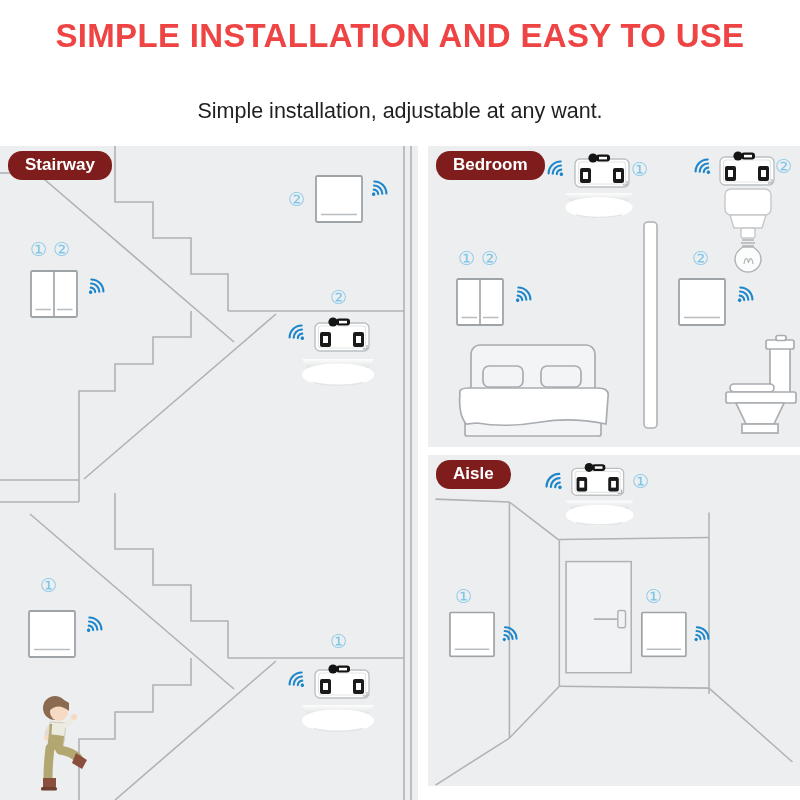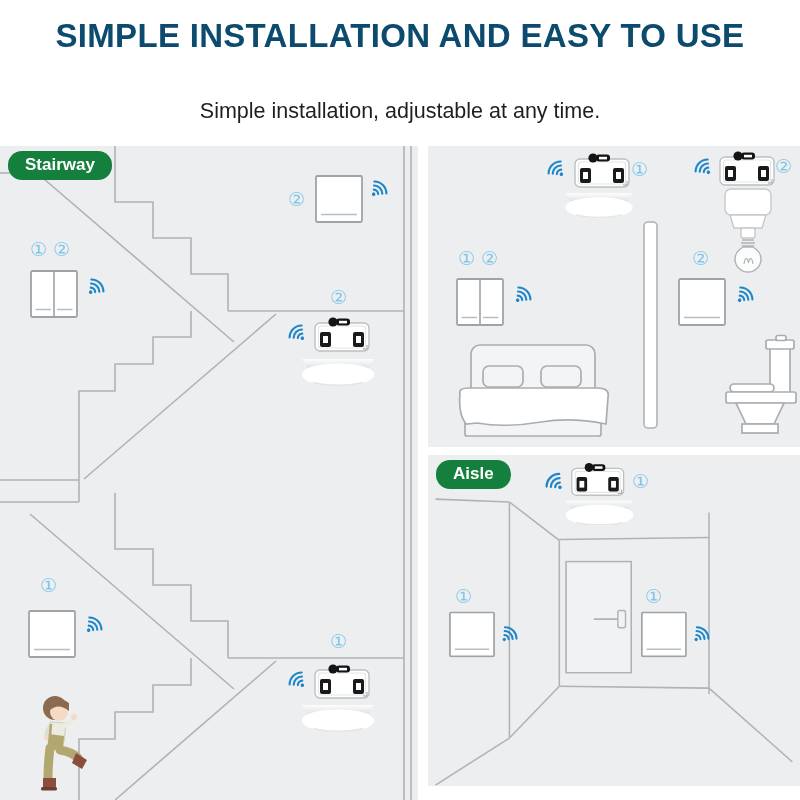--- a/index.html
+++ b/index.html
@@ -1,27 +1,27 @@
 <!DOCTYPE html>
 <html><head>
 <meta charset="utf-8">
 <style>
   html,body{margin:0;padding:0;background:#fff;}
   .page{position:relative;width:800px;height:800px;background:#ffffff;overflow:hidden;
         font-family:"Liberation Sans",sans-serif;}
   .title{position:absolute;top:17px;left:0;width:100%;text-align:center;
-         font-size:33px;font-weight:700;color:#0c4a6e;letter-spacing:.3px;}
+         font-size:33px;font-weight:700;color:#ef4444;letter-spacing:.3px;}
   .sub{position:absolute;left:0;width:100%;text-align:center;font-size:21.5px;color:#1f1f1f;}
   .sub1{top:68px}
   .sub2{top:99px}
   .panel{position:absolute;background:#ECEEEF;}
   #panel-stairway{left:0;top:146px;width:418px;height:654px;}
   #panel-bedroom{left:428px;top:146px;width:372px;height:301px;}
   #panel-aisle{left:428px;top:455px;width:372px;height:331px;}
-  .badge{position:absolute;left:8px;top:5px;background:#15803d;color:#fff;font-weight:700;
+  .badge{position:absolute;left:8px;top:5px;background:#7f1d1d;color:#fff;font-weight:700;
          font-size:17px;padding:4px 17px 5px;border-radius:14px;z-index:3;}
   .marker{position:absolute;color:#82C7E9;font-size:19px;line-height:1;z-index:2;
           font-family:"DejaVu Sans",sans-serif;}
   svg.scene{position:absolute;left:0;top:0;width:100%;height:100%;display:block;}
   .lines path{stroke:#AFB3B7;stroke-width:1.6;fill:none;}
 </style>
 </head>
 <body>
 
 <svg width="0" height="0" style="position:absolute" aria-hidden="true">
@@ -131,21 +131,21 @@
       <path d="M19 84 h13 v8 a2 2 0 0 1 -2 2 h-11 Z" fill="#8A4F3C"></path>
       <rect x="17" y="93" width="16" height="3.5" rx="1.5" fill="#6E3D2F"></rect>
       <path d="M52 59 l11 7 -5 9 -10 -6 Z" fill="#8A4F3C"></path>
     </symbol>
   </defs>
 </svg>
 
 <div class="page">
 
   <div class="title">SIMPLE INSTALLATION AND EASY TO USE</div>
-  <div class="sub sub2">Simple installation,  adjustable at any time.</div>
+  <div class="sub sub2">Simple installation,  adjustable at any want.</div>
 
   <div class="panel" id="panel-stairway">
     <div class="badge">Stairway</div>
 
     <span class="marker" style="left:288px;top:44px">②</span>
     <span class="marker" style="left:30px;top:94px">①</span>
     <span class="marker" style="left:53px;top:94px">②</span>
     <span class="marker" style="left:330px;top:142px">②</span>
     <span class="marker" style="left:40px;top:430px">①</span>
     <span class="marker" style="left:330px;top:486px">①</span>
@@ -178,20 +178,21 @@
       <use href="#sym-switch1" x="28" y="464" width="48" height="48"></use>
       <use href="#sym-wifi-ne" x="81" y="468" width="22" height="22"></use>
       <use href="#sym-relay" x="313" y="516" width="58" height="38"></use>
       <use href="#sym-wifi-nw" x="288" y="523" width="22" height="22"></use>
       <use href="#sym-lamp" x="296" y="558" width="84" height="30"></use>
       <use href="#sym-boy" x="24" y="548" width="70" height="106"></use>
     </svg>
   </div>
 
   <div class="panel" id="panel-bedroom">
+    <div class="badge">Bedroom</div>
 
     <span class="marker" style="left:203px;top:14px">①</span>
     <span class="marker" style="left:347px;top:11px">②</span>
     <span class="marker" style="left:30px;top:103px">①</span>
     <span class="marker" style="left:53px;top:103px">②</span>
     <span class="marker" style="left:264px;top:103px">②</span>
 
     <svg class="scene" viewBox="0 0 372 301">
       <use href="#sym-wifi-nw" x="119" y="12" width="22" height="22"></use>
       <use href="#sym-relay" x="145" y="5" width="58" height="38"></use>

